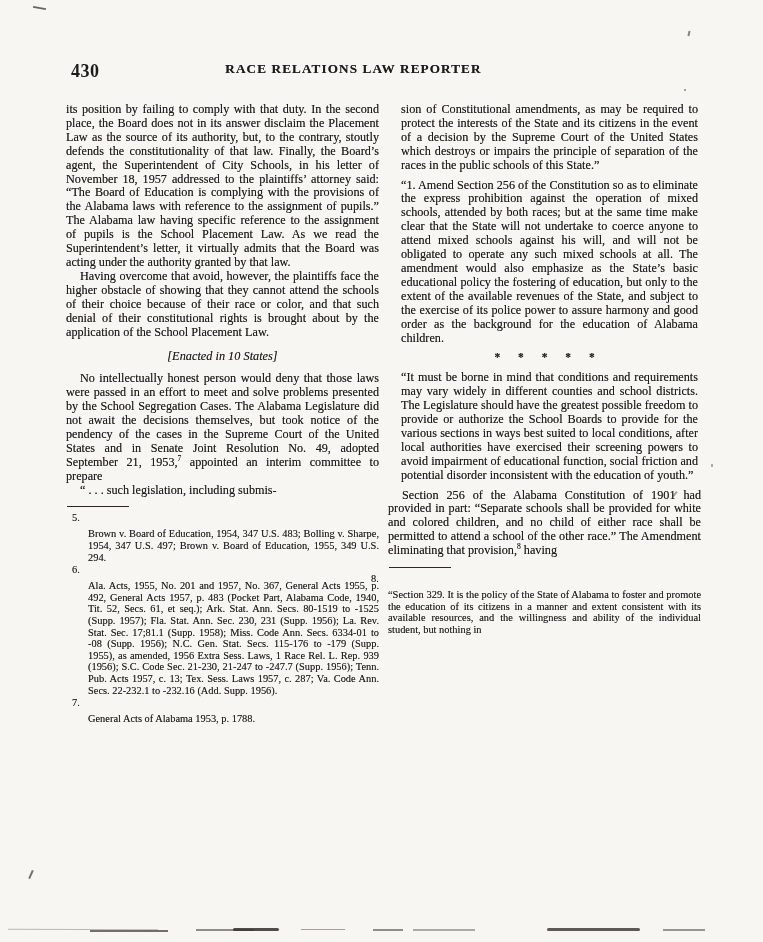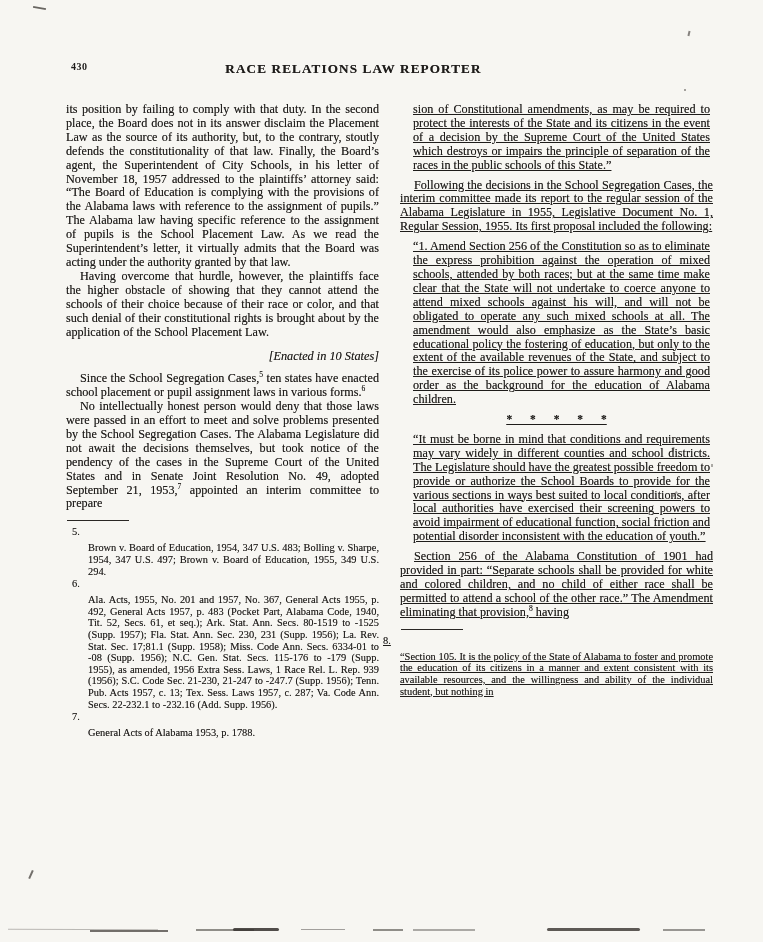--- a/index.html
+++ b/index.html
@@ -9,42 +9,42 @@
     font-family:"Liberation Serif","DejaVu Serif",serif;
     color:#1e1c1a;
     position:relative;
     overflow:hidden;
   }
   .page { position:absolute; inset:0; }
   
   .header { position:absolute; top:61px; left:0; right:0; height:20px; }
   .pageno {
     position:absolute; left:71px; top:0;
-    font-size:10px; font-weight:bold; letter-spacing:0.5px;
+    font-size:18px; font-weight:bold; letter-spacing:0.5px;
   }
   .title {
     position:absolute; left:0; right:0; text-align:center;
     transform:translateX(-28px);
     font-size:13.2px; font-weight:bold; letter-spacing:1.1px;
     text-shadow:0 0 0.4px rgba(25,22,20,0.6);
   }
   
   .col {
     position:absolute; top:103px; width:313px;
     font-size:12.2px; line-height:13.9px;
     text-align:justify;
     text-shadow:0 0 0.45px rgba(25,22,20,0.55);
   }
   .col.left  { left:66px;  }
-  .col.right { left:400px;text-decoration:underline; }
+  .col.right { left:388px; }
   .col p { margin:0; text-indent:14px; }
   .col p.noindent { text-indent:0; }
   .heading {
     font-style:italic; font-weight:normal; font-size:12.3px;
-    margin:11px 0 8px 0; text-indent:0; text-align:right;
+    margin:11px 0 8px 0; text-indent:0; text-align:center;
   }
   .qline { margin-top:7px; }
   .quote {
     margin:6px 3px 6px 13px;
     text-align:justify;
   }
   .quote.first { margin-top:0; }
   .stars {
     text-align:center; font-weight:bold; font-size:11.5px;
     word-spacing:15px; letter-spacing:0; margin:1px 0 2px 0;
@@ -93,55 +93,54 @@
 
 <div class="page">
 
   <div class="header">
     <span class="pageno">430</span>
     <div class="title">RACE RELATIONS LAW REPORTER</div>
   </div>
 
   <div class="col left">
     <p class="noindent">its position by failing to comply with that duty. In the second place, the Board does not in its answer disclaim the Placement Law as the source of its authority, but, to the contrary, stoutly defends the constitutionality of that law. Finally, the Board’s agent, the Superintendent of City Schools, in his letter of November 18, 1957 addressed to the plaintiffs’ attorney said: “The Board of Education is complying with the provisions of the Alabama laws with reference to the assignment of pupils.”  The Alabama law having specific reference to the assignment of pupils is the School Placement Law.  As we read the Superintendent’s letter, it virtually admits that the Board was acting under the authority granted by that law.</p>
-    <p>Having overcome that hurdle, however, the plaintiffs face the higher obstacle of showing that they cannot attend the schools of their choice because of their race or color, and that such denial of their constitutional rights is brought about by the application of the School Placement Law.</p>
+    <p>Having overcome that avoid, however, the plaintiffs face the higher obstacle of showing that they cannot attend the schools of their choice because of their race or color, and that such denial of their constitutional rights is brought about by the application of the School Placement Law.</p>
     <div class="heading">[Enacted in 10 States]</div>
-    <p>Since the School Segregation Cases,<sup>5</sup> ten states have enacted school placement or pupil assignment laws in various forms.<sup>6</sup></p>
     <p>No intellectually honest person would deny that those laws were passed in an effort to meet and solve problems presented by the School Segregation Cases.  The Alabama Legislature did not await the decisions themselves, but took notice of the pendency of the cases in the Supreme Court of the United States and in Senate Joint Resolution No. 49, adopted September 21, 1953,<sup>7</sup> appointed an interim committee to prepare</p>
+    <p class="qline">“ . . . such legislation, including submis-</p>
 
     <div class="fnrule"></div>
     <div class="fnblock">
       <div class="fn">
         <span class="fnn">5.</span>
         <span class="fnt">Brown v. Board of Education, 1954, 347 U.S. 483; Bolling v. Sharpe, 1954, 347 U.S. 497; Brown v. Board of Education, 1955, 349 U.S. 294.</span>
       </div>
       <div class="fn">
         <span class="fnn">6.</span>
         <span class="fnt">Ala. Acts, 1955, No. 201 and 1957, No. 367, General Acts 1955, p. 492, General Acts 1957, p. 483 (Pocket Part, Alabama Code, 1940, Tit. 52, Secs. 61, et seq.); Ark. Stat. Ann. Secs. 80-1519 to -1525 (Supp. 1957); Fla. Stat. Ann. Sec. 230, 231 (Supp. 1956); La. Rev. Stat. Sec. 17;81.1 (Supp. 1958); Miss. Code Ann. Secs. 6334-01 to -08 (Supp. 1956); N.C. Gen. Stat. Secs. 115-176 to -179 (Supp. 1955), as amended, 1956 Extra Sess. Laws, 1 Race Rel. L. Rep. 939 (1956); S.C. Code Sec. 21-230, 21-247 to -247.7 (Supp. 1956); Tenn. Pub. Acts 1957, c. 13; Tex. Sess. Laws 1957, c. 287; Va. Code Ann. Secs. 22-232.1 to -232.16 (Add. Supp. 1956).</span>
       </div>
       <div class="fn">
         <span class="fnn">7.</span>
         <span class="fnt">General Acts of Alabama 1953, p. 1788.</span>
       </div>
     </div>
   </div>
 
   <div class="col right">
     <div class="quote first">sion of Constitutional amendments, as may be required to protect the interests of the State and its citizens in the event of a decision by the Supreme Court of the United States which destroys or impairs the principle of separation of the races in the public schools of this State.”</div>
-    <p>Following the decisions in the School Segregation Cases, the interim committee made its report to the regular session of the Alabama Legislature in 1955, Legislative Document No. 1, Regular Session, 1955.  Its first proposal included the following:</p>
     <div class="quote">“1. Amend Section 256 of the Constitution so as to eliminate the express prohibition against the operation of mixed schools, attended by both races; but at the same time make clear that the State will not undertake to coerce anyone to attend mixed schools against his will, and will not be obligated to operate any such mixed schools at all. The amendment would also emphasize as the State’s basic educational policy the fostering of education, but only to the extent of the available revenues of the State, and subject to the exercise of its police power to assure harmony and good order as the background for the education of Alabama children.</div>
     <div class="stars">* * * * *</div>
     <div class="quote">“It must be borne in mind that conditions and requirements may vary widely in different counties and school districts.  The Legislature should have the greatest possible freedom to provide or authorize the School Boards to provide for the various sections in ways best suited to local conditions, after local authorities have exercised their screening powers to avoid impairment of educational function, social friction and potential disorder inconsistent with the education of youth.”</div>
     <p>Section 256 of the Alabama Constitution of 1901 had provided in part:  “Separate schools shall be provided for white and colored children, and no child of either race shall be permitted to attend a school of the other race.”  The Amendment eliminating that provision,<sup>8</sup> having</p>
 
     <div class="fnrule"></div>
     <div class="fnblock">
       <div class="fn fn-right">
         <span class="fnn">8.</span>
-        <span class="fnt">“Section 105.  It is the policy of the State of Alabama to foster and promote the education of its citizens in a manner and extent consistent with its available resources, and the willingness and ability of the individual student, but nothing in</span>
+        <span class="fnt">“Section 329.  It is the policy of the State of Alabama to foster and promote the education of its citizens in a manner and extent consistent with its available resources, and the willingness and ability of the individual student, but nothing in</span>
       </div>
     </div>
   </div>
 
   <div class="artifact art-line1"></div>
   <div class="artifact art-line2"></div>
   <div class="artifact art-line3"></div>
   <div class="artifact art-line4"></div>
   <div class="artifact art-line5"></div>
   <div class="artifact art-line6"></div>

